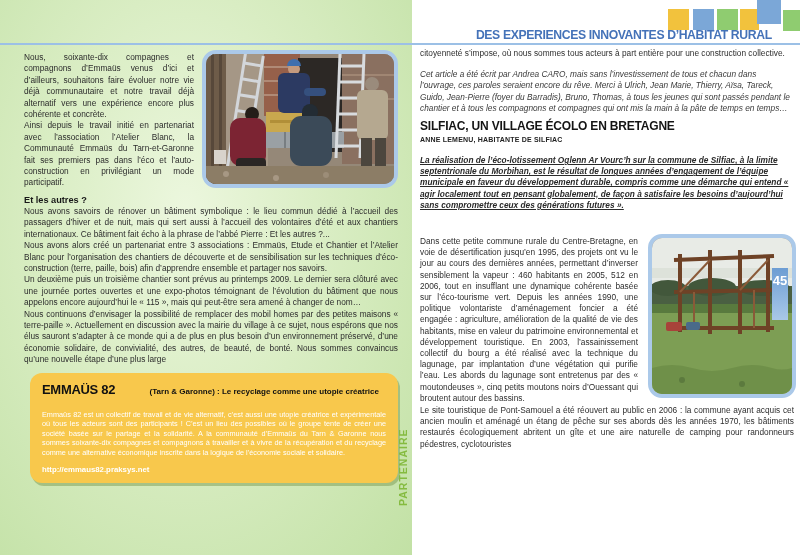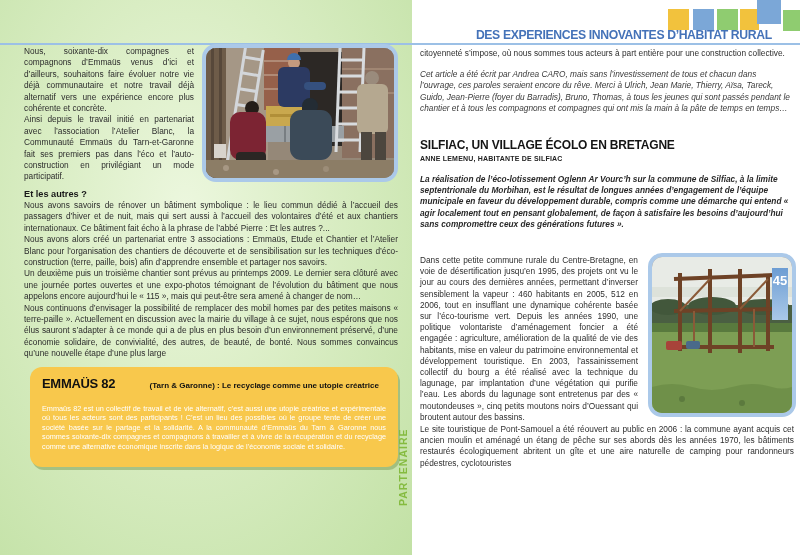--- a/index.html
+++ b/index.html
@@ -14,21 +14,21 @@
     font-size:13px; letter-spacing:-0.4px; transform:scaleX(0.94); transform-origin:right center; }
   .squares { position:absolute; top:0; left:664px; width:136px; height:36px; }
   .sq { position:absolute; }
   .sq1 { left:4px;  top:9px;  width:21px; height:21px; background:#f2c23d; }
   .sq2 { left:29px; top:9px;  width:21px; height:21px; background:#7ba7d7; }
   .sq3 { left:53px; top:9px;  width:21px; height:21px; background:#8fcc70; }
   .sq4 { left:76px; top:9px;  width:19px; height:21px; background:#f2c23d; }
   .sq5 { left:93px; top:0;    width:24px; height:24px; background:#7ba7d7; }
   .sq6 { left:119px;top:10px; width:19px; height:21px; background:#8fcc70; }
 
-  .left-col { position:absolute; left:0; top:40px; width:412px; height:509px;
+  .left-col { position:absolute; left:0; top:46px; width:412px; height:509px;
     padding:6px 14px 0 24px; color:#2c2c2c; }
   .left-col p { font-size:8.3px; line-height:11.4px; text-align:justify; }
   .left-col h3 { font-size:9.2px; margin:6px 0 1px 0; color:#181818; }
 
   .photo-frame { border:4px solid #abc9e9; border-radius:14px; overflow:hidden; background:#888; }
   .photo1 { float:right; width:196px; height:138px; margin:-2px 0 8px 8px; }
   .photo1 svg, .photo2 svg { display:block; width:100%; height:100%; }
 
   .emmaus-box { margin:7px 0 0 6px; background:#f8c84c; border-radius:12px;
     padding:7px 12px 8px 12px; box-shadow:2px 3px 0 rgba(130,160,90,0.55); }
@@ -38,25 +38,25 @@
   .emmaus-body { margin-top:12px; color:#ffffff; font-size:7.3px; line-height:9.6px; text-align:justify; }
   .emmaus-contact { margin-top:7px; color:#ffffff; font-weight:bold; font-size:7.8px; line-height:10px; }
 
   .partenaire { position:absolute; left:397px; top:404px; height:102px; color:#85bb40;
     font-weight:bold; font-size:10.5px; letter-spacing:1px;
     writing-mode:vertical-rl; transform:rotate(180deg); }
 
   .right-col { position:absolute; left:420px; top:48px; width:374px; color:#2e2e2e; }
   .right-col p { font-size:8.3px; line-height:11.2px; }
   .rc-top { margin-bottom:10px; }
-  .rc-credit { font-style:italic; font-size:7.9px; line-height:10.2px; color:#3a3a3a; margin-bottom:24px; }
+  .rc-credit { font-style:italic; font-size:7.9px; line-height:10.2px; color:#3a3a3a; margin-bottom:5px; }
   .rc-title { font-size:12.5px; font-weight:bold; color:#141414; letter-spacing:-0.2px;
     transform:scaleX(0.96); transform-origin:left; }
   .rc-byline { font-size:7px; font-weight:bold; color:#222; margin:3px 0 12px 0; letter-spacing:0.2px; }
-  .rc-intro { font-size:8.7px; line-height:12.6px; font-weight:bold; font-style:italic; color:#2a2a2a; }
+  .rc-intro { font-size:8.7px; line-height:12.6px; font-weight:bold; font-style:italic; color:#2a2a2a;text-decoration:underline; }
   .rc-bodywrap { margin-top:25px; }
   .rc-body1 { text-align:justify; }
   .photo2 { float:right; width:148px; height:164px; margin:-2px -2px 6px 10px; }
   .rc-sub { font-size:9.2px; font-weight:bold; color:#181818; margin-top:11px; }
   .rc-body2 { text-align:justify; margin-top:1px; }
 
   .page-num { position:absolute; left:772px; top:268px; width:16px; height:52px;
     background:linear-gradient(#6d9dd3,#a9c8e8); color:#ffffff; font-weight:bold;
     font-size:13px; text-align:center; padding-top:5px; }
 </style>
@@ -148,20 +148,21 @@
     <p>Un deuxième puis un troisième chantier sont prévus au printemps 2009. Le dernier sera clôturé avec une journée portes ouvertes et une expo-photos témoignant de l’évolution du bâtiment que nous appelons encore aujourd’hui le « 115 », mais qui peut-être sera amené à changer de nom…</p>
     <p>Nous continuons d’envisager la possibilité de remplacer des mobil homes par des petites maisons « terre-paille ». Actuellement en discussion avec la mairie du village à ce sujet, nous espérons que nos élus sauront s’adapter à ce monde qui a de plus en plus besoin d’un environnement préservé, d’une économie solidaire, de convivialité, des autres, de beauté, de bonté. Nous sommes convaincus qu’une nouvelle étape d’une plus large</p>
 
     <div class="emmaus-box">
       <div class="emmaus-title">
         <span class="t1">EMMAÜS 82</span>
         <span class="t2">(Tarn &amp; Garonne) : Le recyclage comme une utopie créatrice</span>
       </div>
       <div class="emmaus-body">Emmaüs 82 est un collectif de travail et de vie alternatif, c’est aussi une utopie créatrice et expérimentale où tous les acteurs sont des participants ! C’est un lieu des possibles où le groupe tente de créer une société basée sur le partage et la solidarité. A la communauté d’Emmaüs du Tarn &amp; Garonne nous sommes soixante-dix compagnes et compagnons à travailler et à vivre de la récupération et du recyclage comme une alternative économique inscrite dans la logique de l’économie sociale et solidaire.</div>
       <div class="emmaus-contact">
+        <div>http://emmaus82.praksys.net</div>
       </div>
     </div>
   </div>
 
   <div class="partenaire">PARTENAIRE</div>
 
   <div class="right-col">
     <p class="rc-top">citoyenneté s’impose, où nous sommes tous acteurs à part entière pour une construction collective.</p>
     <p class="rc-credit">Cet article a été écrit par Andrea CARO, mais sans l’investissement de tous et chacun dans l’ouvrage, ces paroles seraient encore du rêve. Merci à Ulrich, Jean Marie, Thierry, Aïsa, Tareck, Guido, Jean-Pierre (foyer du Barradis), Bruno, Thomas, à tous les jeunes qui sont passés pendant le chantier et à tous les compagnons et compagnes qui ont mis la main à la pâte de temps en temps…</p>
     <div class="rc-title">SILFIAC, UN VILLAGE ÉCOLO EN BRETAGNE</div>

